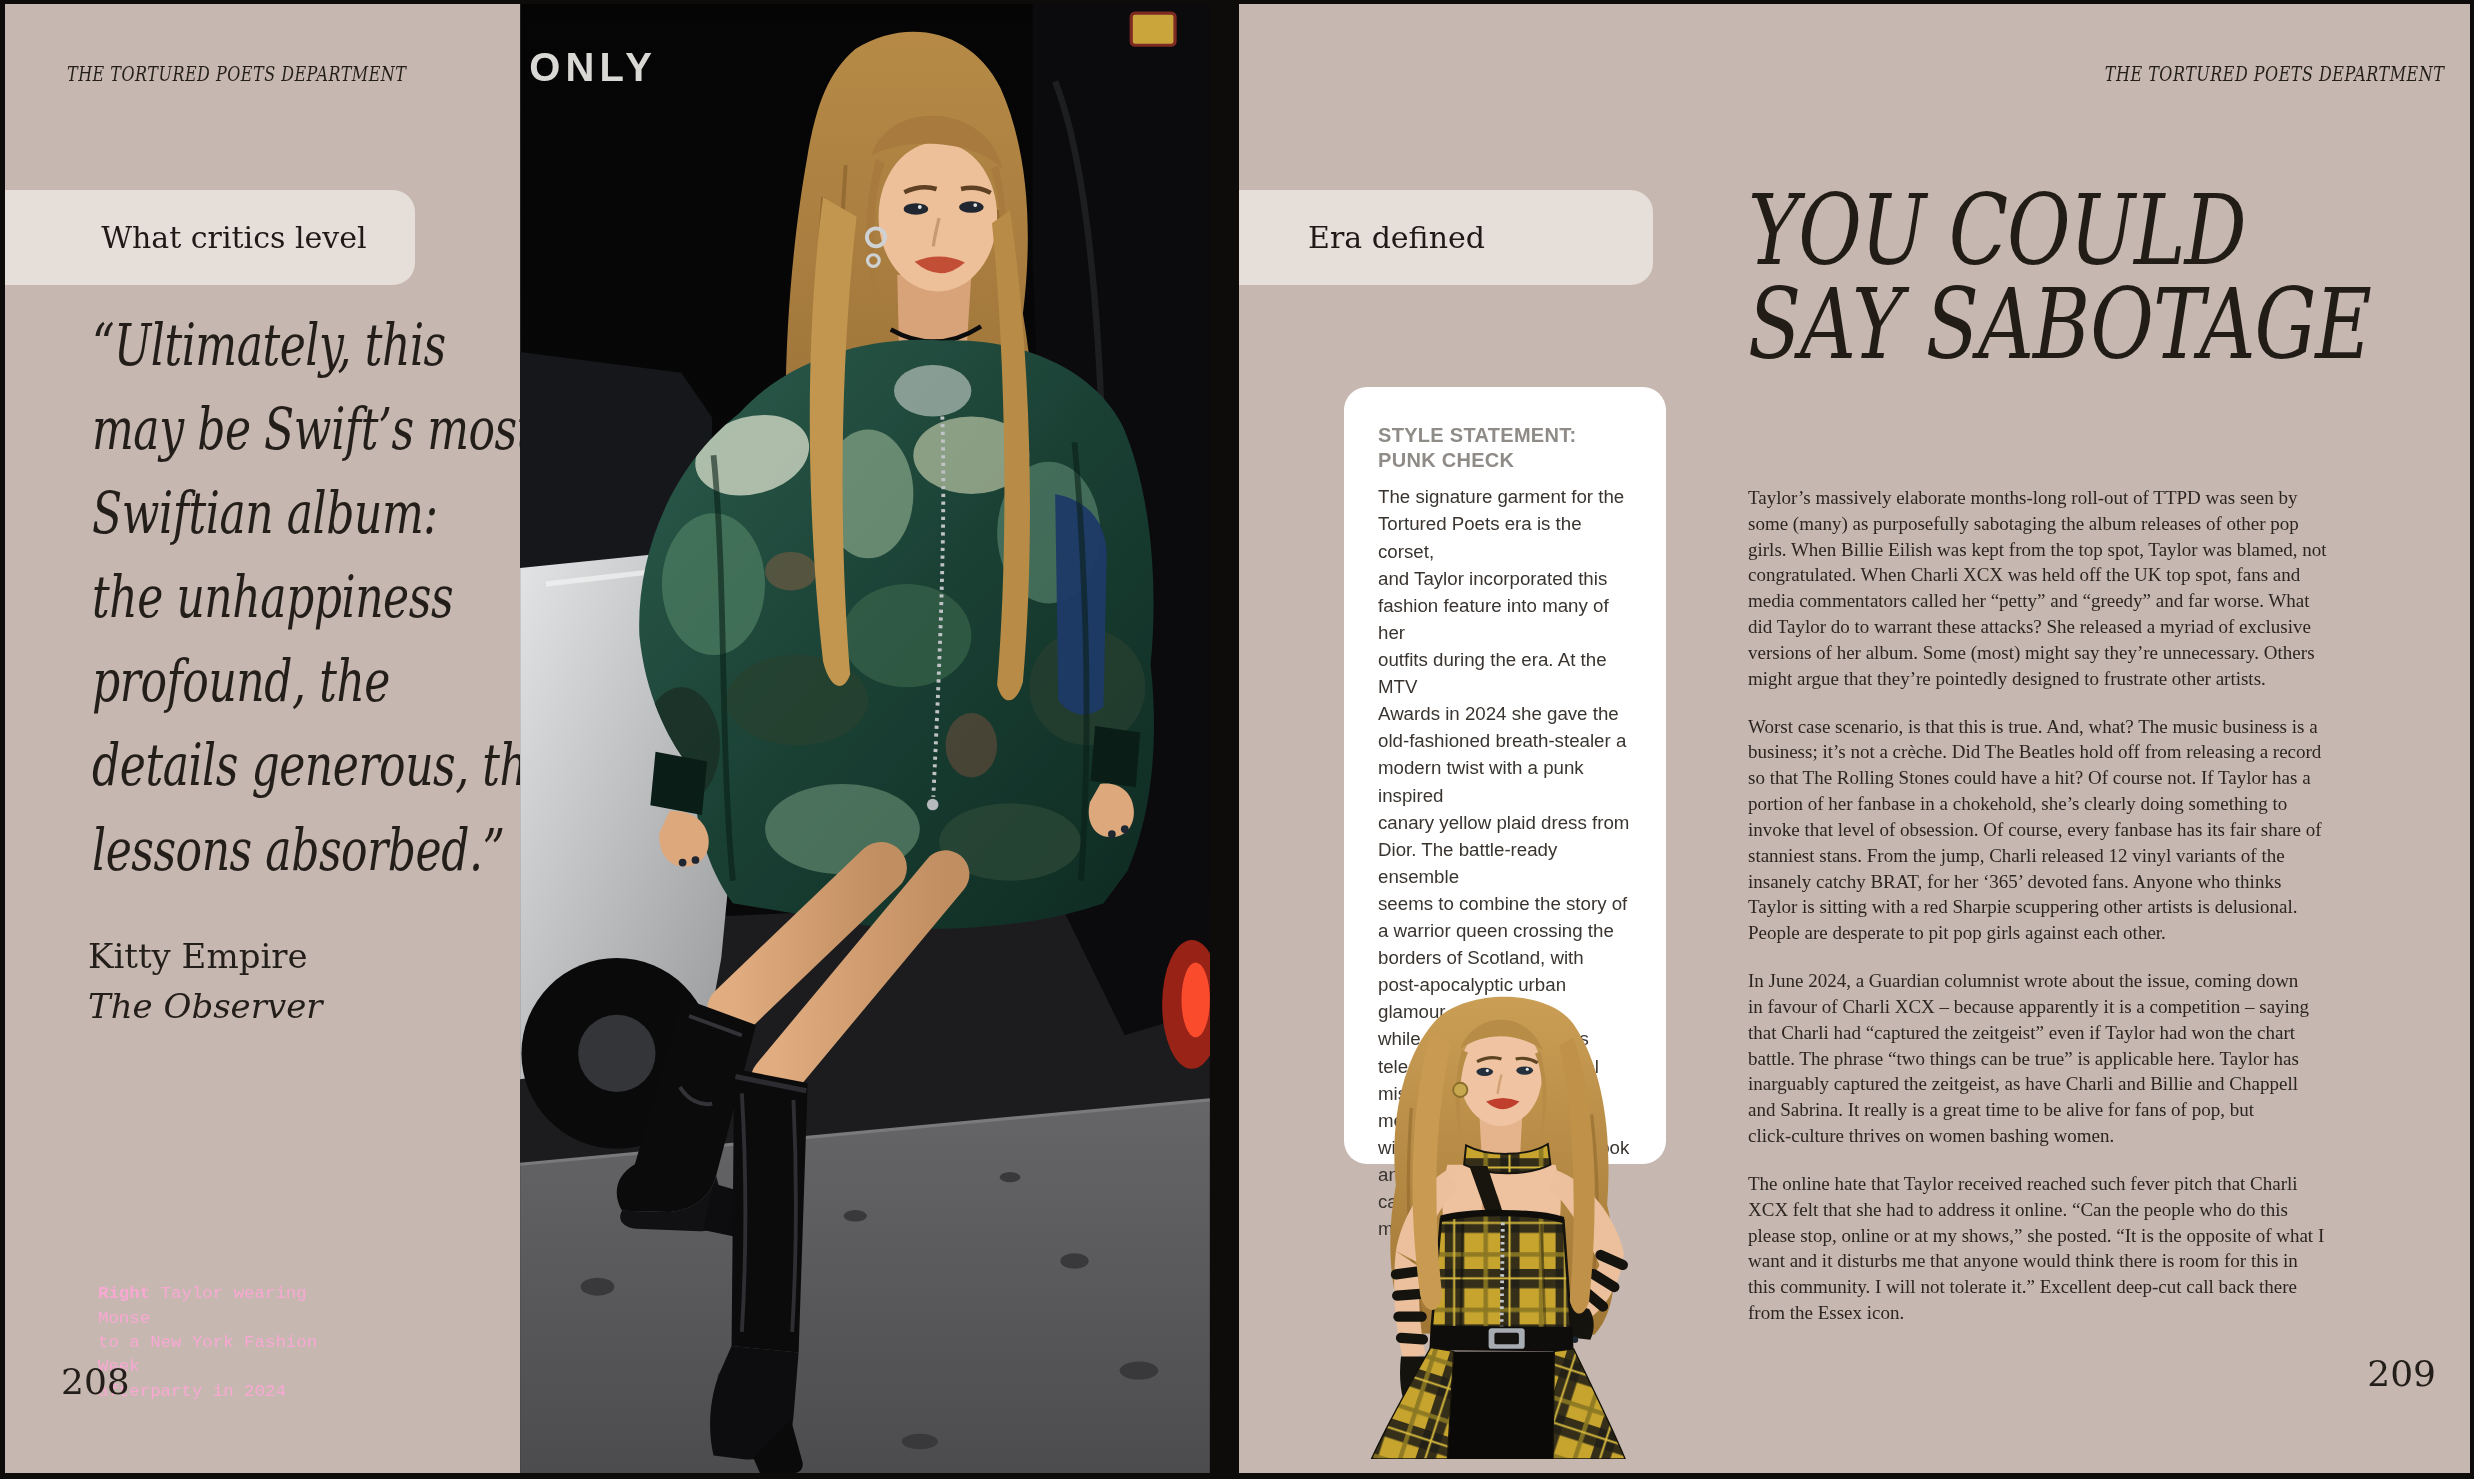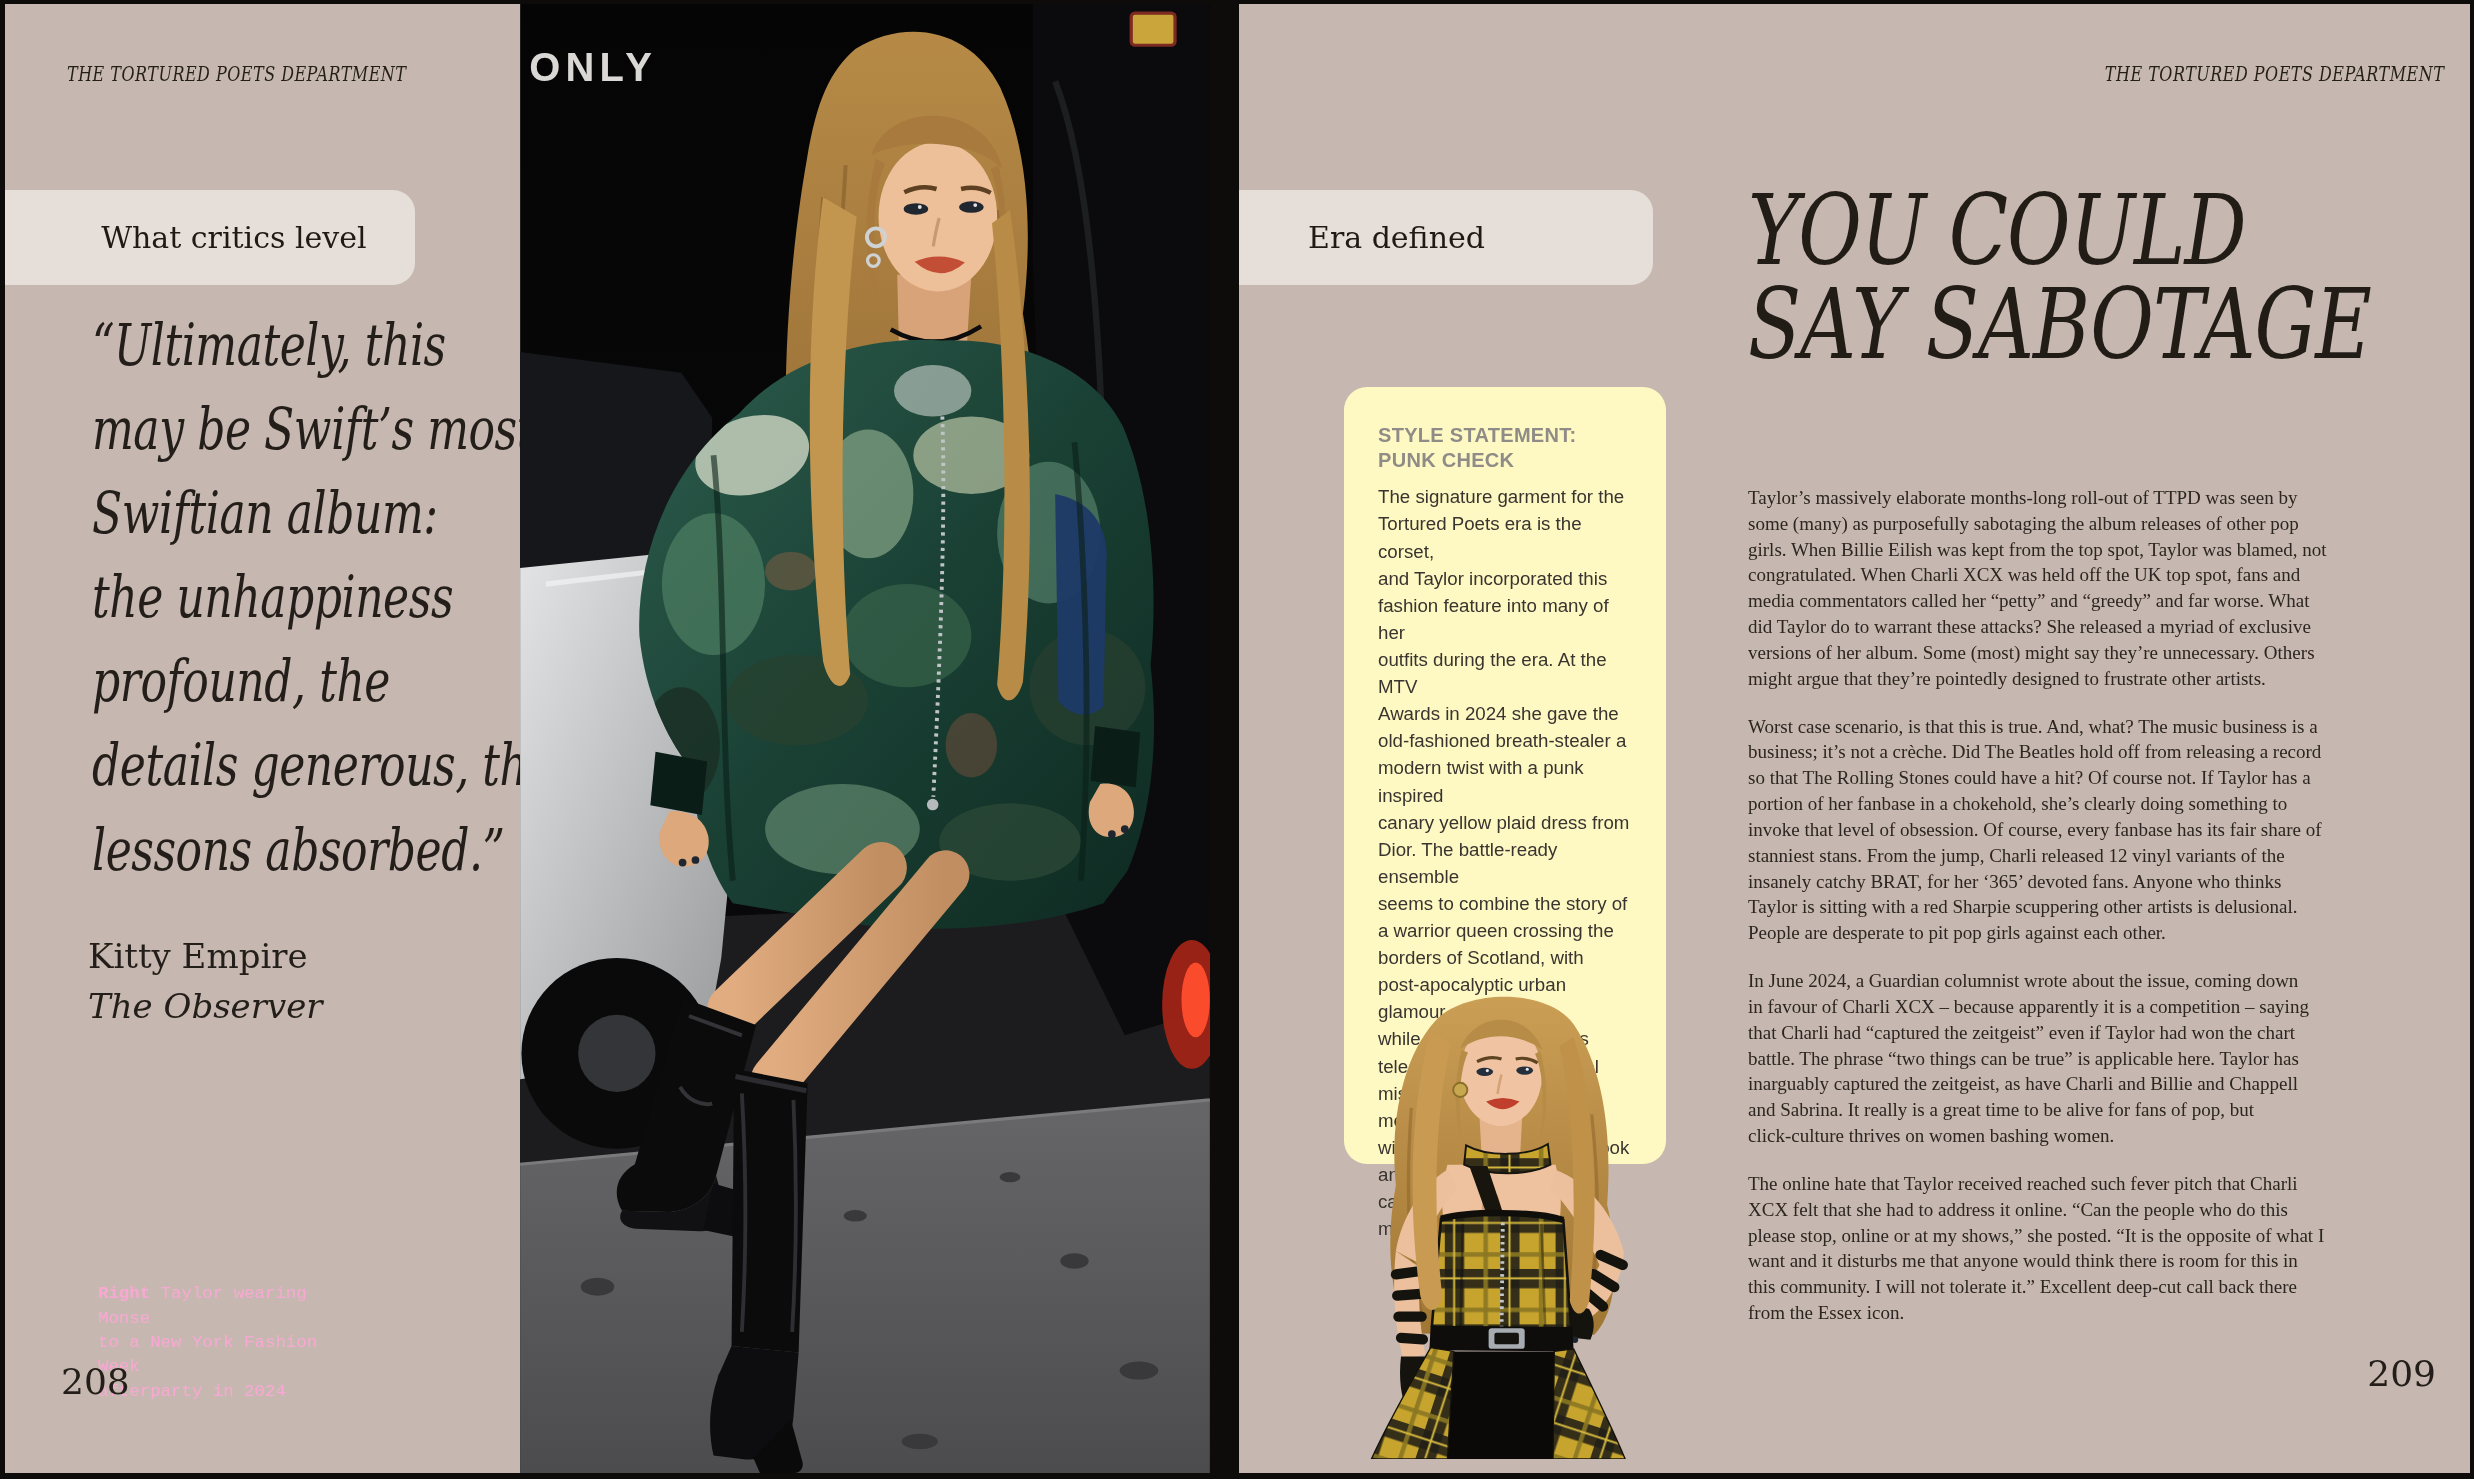--- a/index.html
+++ b/index.html
@@ -38,21 +38,21 @@
 
   .pagenum { font-family:"DejaVu Serif", serif; font-size:36px; color:#241e1a;text-align:right; }
 
   .headline { font-family:"DejaVu Serif", serif; font-style:italic; font-size:97px;
               line-height:.97; letter-spacing:-1.3px; color:#221c16; white-space:pre;
               transform:scaleX(.8); transform-origin:left top; }
 
   .bodycol p { font-family:"Liberation Serif", serif; font-size:19px; line-height:1.36;
                color:#2c2521; white-space:pre-line; margin-bottom:22px; }
 
-  .sidebar { background:#fef9c3; border-radius:23px; }
+  .sidebar { background:#ffffff; border-radius:23px; }
   .sidebar-head { font-family:"Liberation Sans", sans-serif; font-weight:bold; font-size:20px;
                   line-height:1.25; letter-spacing:0.3px; color:#8f8b87; white-space:pre-line; }
   .sidebar-body { font-family:"Liberation Sans", sans-serif; font-size:18.7px; line-height:1.45;
                   color:#39342f; white-space:pre-line; margin-top:10.3px; }
 
   svg text.sign  { font-family:"Liberation Sans", sans-serif; font-weight:bold; }
   svg text.plate { font-family:"Liberation Sans", sans-serif; font-weight:bold; }
 </style>
 </head>
 <body>

